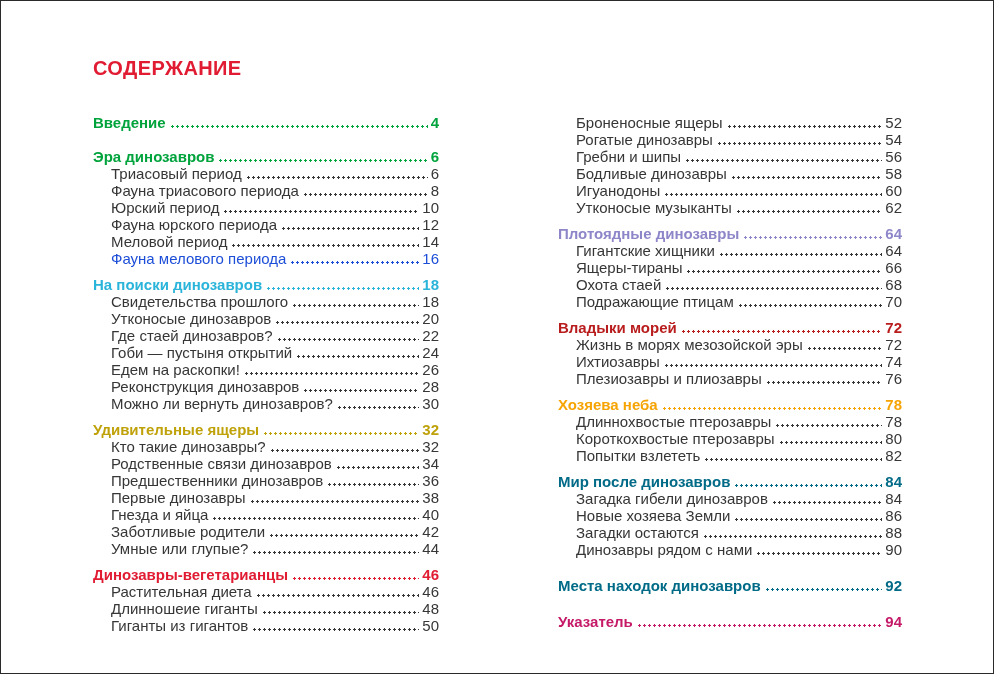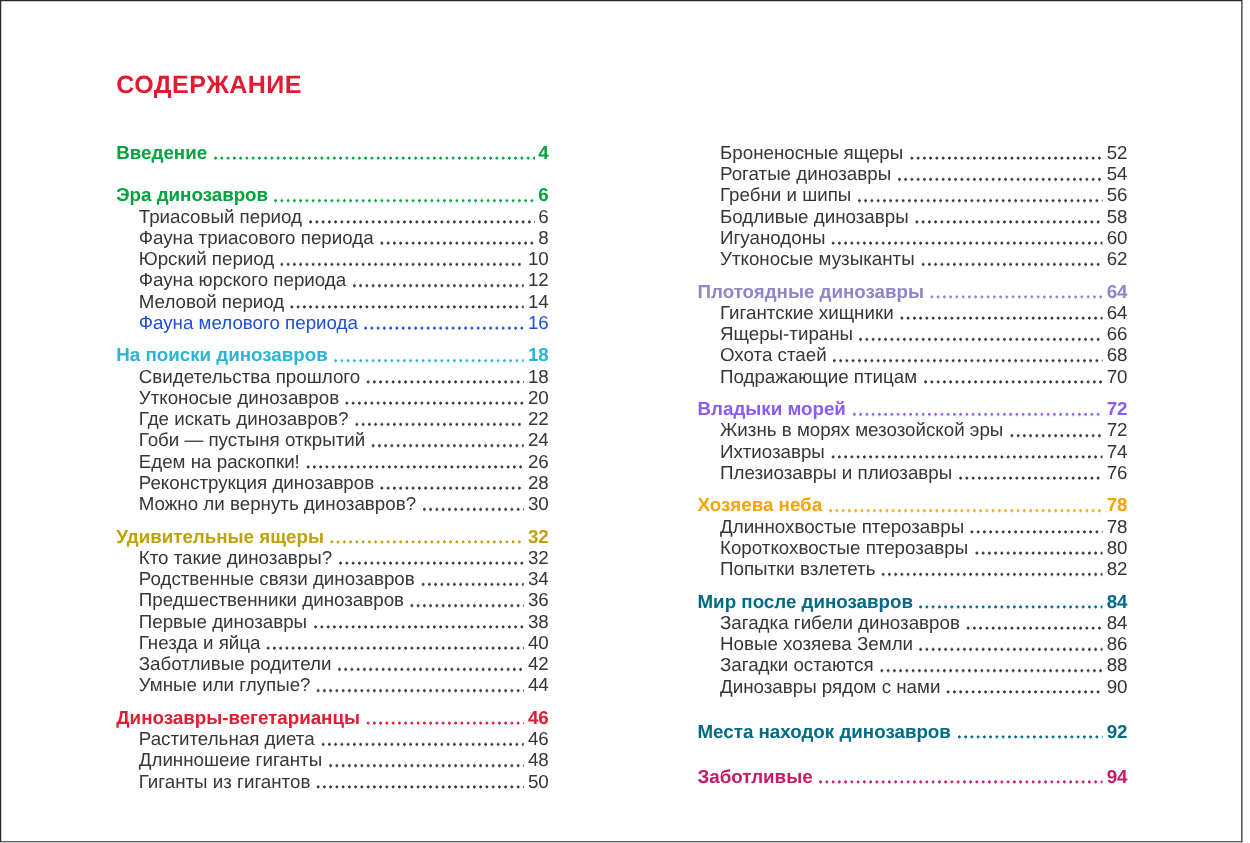--- a/index.html
+++ b/index.html
@@ -113,21 +113,21 @@
           <span class="label">Свидетельства прошлого</span>
           <span class="leader"></span>
           <span class="num">18</span>
         </div>
         <div class="row sub" style="color: rgb(54, 54, 54);">
           <span class="label">Утконосые динозавров</span>
           <span class="leader"></span>
           <span class="num">20</span>
         </div>
         <div class="row sub" style="color: rgb(54, 54, 54);">
-          <span class="label">Где искать динозавров?</span>
+          <span class="label">Где стаей динозавров?</span>
           <span class="leader"></span>
           <span class="num">22</span>
         </div>
         <div class="row sub" style="color: rgb(54, 54, 54);">
           <span class="label">Гоби — пустыня открытий</span>
           <span class="leader"></span>
           <span class="num">24</span>
         </div>
         <div class="row sub" style="color: rgb(54, 54, 54);">
           <span class="label">Едем на раскопки!</span>
@@ -264,21 +264,21 @@
           <span class="leader"></span>
           <span class="num">68</span>
         </div>
         <div class="row sub" style="color: rgb(54, 54, 54);">
           <span class="label">Подражающие птицам</span>
           <span class="leader"></span>
           <span class="num">70</span>
         </div>
       </div>
       <div class="gap-md">
-        <div class="row header" style="color: #8b5cf6;">
+        <div class="row header" style="color: #b91c1c;">
           <span class="label">Владыки морей</span>
           <span class="leader"></span>
           <span class="num">72</span>
         </div>
         <div class="row sub" style="color: rgb(54, 54, 54);">
           <span class="label">Жизнь в морях мезозойской эры</span>
           <span class="leader"></span>
           <span class="num">72</span>
         </div>
         <div class="row sub" style="color: rgb(54, 54, 54);">
@@ -343,19 +343,19 @@
       </div>
       <div class="gap-xl">
         <div class="row header" style="color: rgb(0, 106, 135);">
           <span class="label">Места находок динозавров</span>
           <span class="leader"></span>
           <span class="num">92</span>
         </div>
       </div>
       <div class="gap-xl">
         <div class="row header" style="color: rgb(197, 26, 104);">
-          <span class="label">Заботливые</span>
+          <span class="label">Указатель</span>
           <span class="leader"></span>
           <span class="num">94</span>
         </div>
       </div>
     </div>
 </div>
 
 </body></html>

